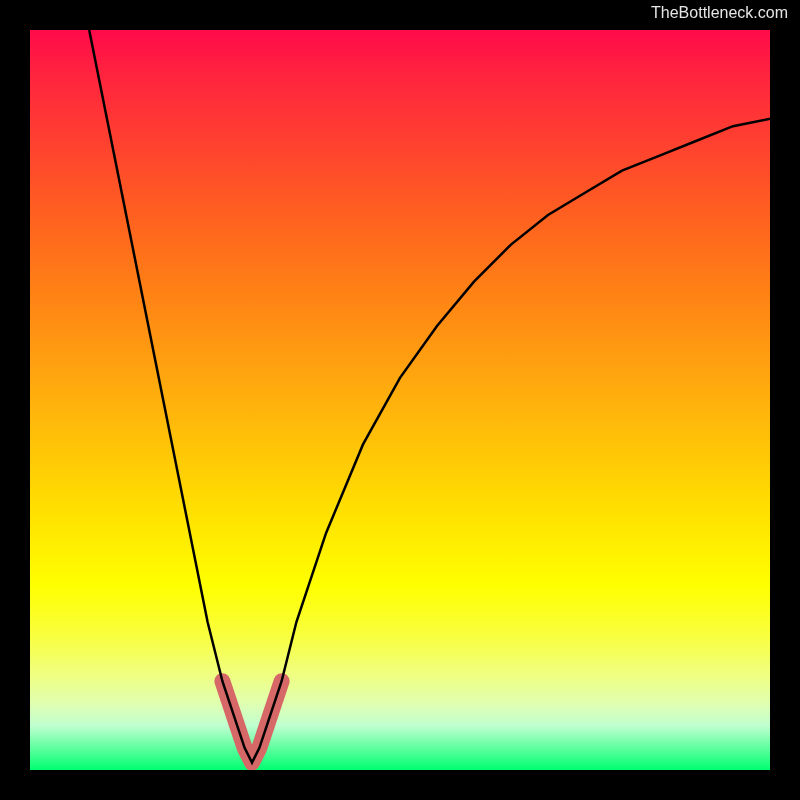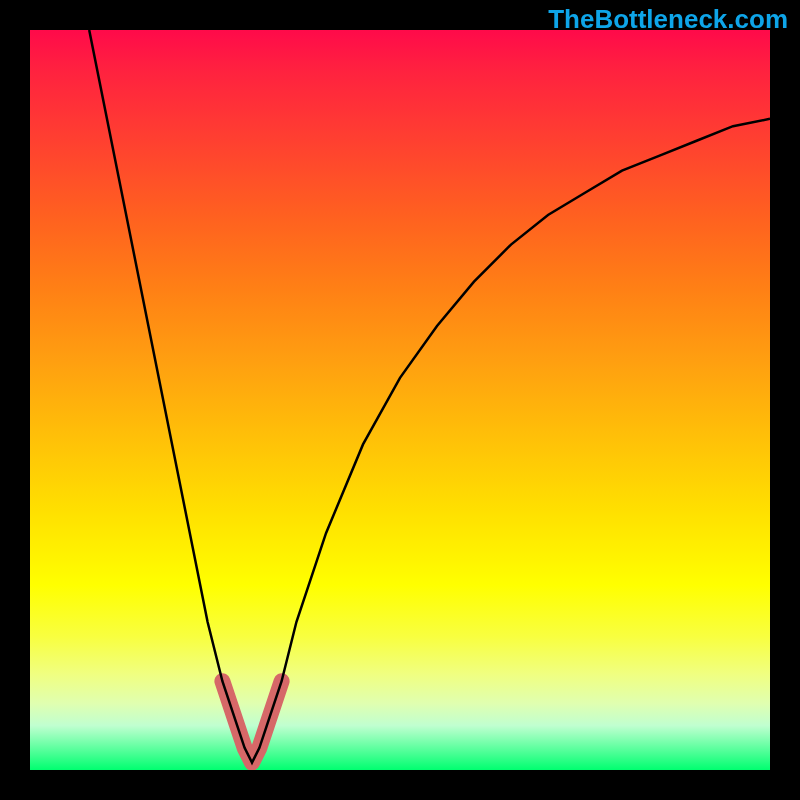--- a/index.html
+++ b/index.html
@@ -11,23 +11,23 @@
       width: 800px;
       height: 800px;
       background: #000;
       position: relative;
       font-family: Arial, sans-serif;
     }
     .watermark {
       position: absolute;
       top: 4px;
       right: 12px;
-      color: #0ea5e9;
-      font-size: 26px;
-      font-weight: bold;
+      color: #e5e5e5;
+      font-size: 16px;
+      font-weight: normal;
       z-index: 10;
     }
     .chart-area {
       position: absolute;
       top: 30px;
       left: 30px;
       width: 740px;
       height: 740px;
       background: linear-gradient(to bottom,
         #ff0a4a 0%,

